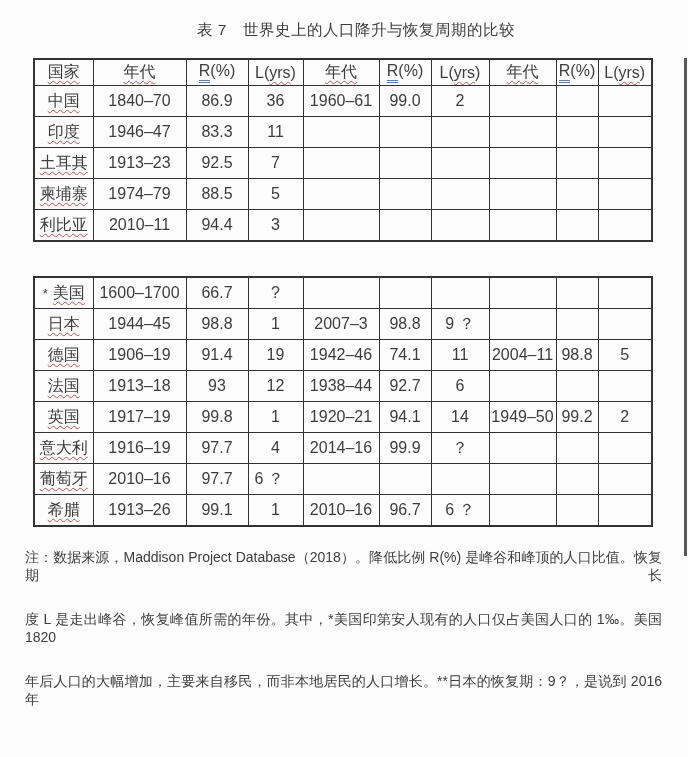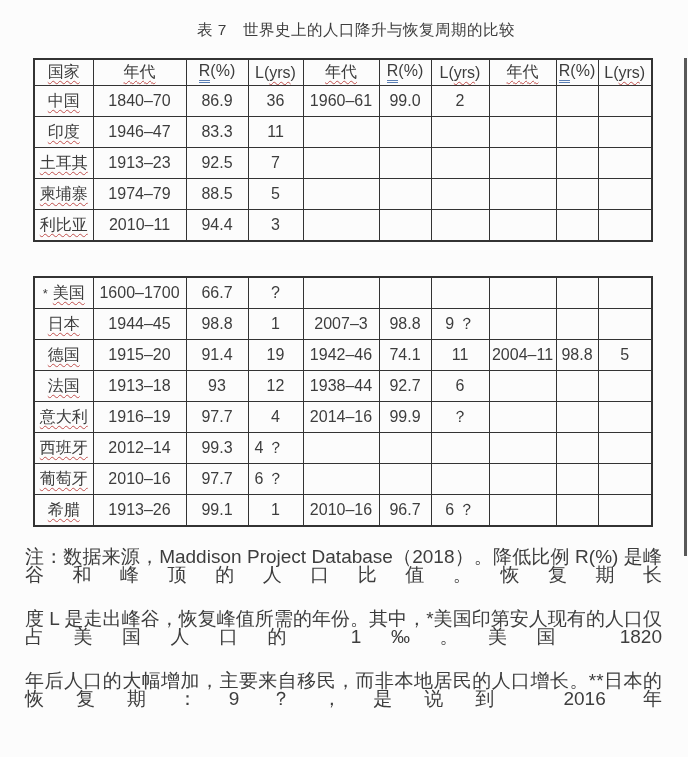--- a/index.html
+++ b/index.html
@@ -56,21 +56,21 @@
   }
   .dbl{
     border-bottom:3px double var(--dbl);
     line-height:1.05;
     display:inline-block;
   }
   .star{font-size:13px;margin-right:5px;display:inline-block;}
   .note{
     margin:21px 0 0 25px;
     width:637px;
-    font-size:19px;
+    font-size:14px;
     line-height:18px;
   }
   .note-line{margin-bottom:26px;}
   .note-line.stretch{text-align:justify;text-align-last:justify;}
   .edge-artifact{
     position:absolute;
     top:58px;right:1px;
     width:3px;height:498px;
     background:#3c3c3c;opacity:.85;
   }
@@ -204,21 +204,21 @@
         <td>1</td>
         <td>2007–3</td>
         <td>98.8</td>
         <td>9 ？</td>
         <td></td>
         <td></td>
         <td></td>
       </tr>
       <tr>
         <td><span class="wavy">德国</span></td>
-        <td>1915–20</td>
+        <td>1906–19</td>
         <td>91.4</td>
         <td>19</td>
         <td>1942–46</td>
         <td>74.1</td>
         <td>11</td>
         <td>2004–11</td>
         <td>98.8</td>
         <td>5</td>
       </tr>
       <tr>
@@ -227,44 +227,44 @@
         <td>93</td>
         <td>12</td>
         <td>1938–44</td>
         <td>92.7</td>
         <td>6</td>
         <td></td>
         <td></td>
         <td></td>
       </tr>
       <tr>
+        <td><span class="wavy">英国</span></td>
+        <td>1917–19</td>
+        <td>99.8</td>
+        <td>1</td>
+        <td>1920–21</td>
+        <td>94.1</td>
+        <td>14</td>
+        <td>1949–50</td>
+        <td>99.2</td>
+        <td>2</td>
+      </tr>
+      <tr>
         <td><span class="wavy">意大利</span></td>
         <td>1916–19</td>
         <td>97.7</td>
         <td>4</td>
         <td>2014–16</td>
         <td>99.9</td>
         <td>？</td>
         <td></td>
         <td></td>
         <td></td>
       </tr>
       <tr>
-        <td><span class="wavy">西班牙</span></td>
-        <td>2012–14</td>
-        <td>99.3</td>
-        <td class="left">4 ？</td>
-        <td></td>
-        <td></td>
-        <td></td>
-        <td></td>
-        <td></td>
-        <td></td>
-      </tr>
-      <tr>
         <td><span class="wavy">葡萄牙</span></td>
         <td>2010–16</td>
         <td>97.7</td>
         <td class="left">6 ？</td>
         <td></td>
         <td></td>
         <td></td>
         <td></td>
         <td></td>
         <td></td>

